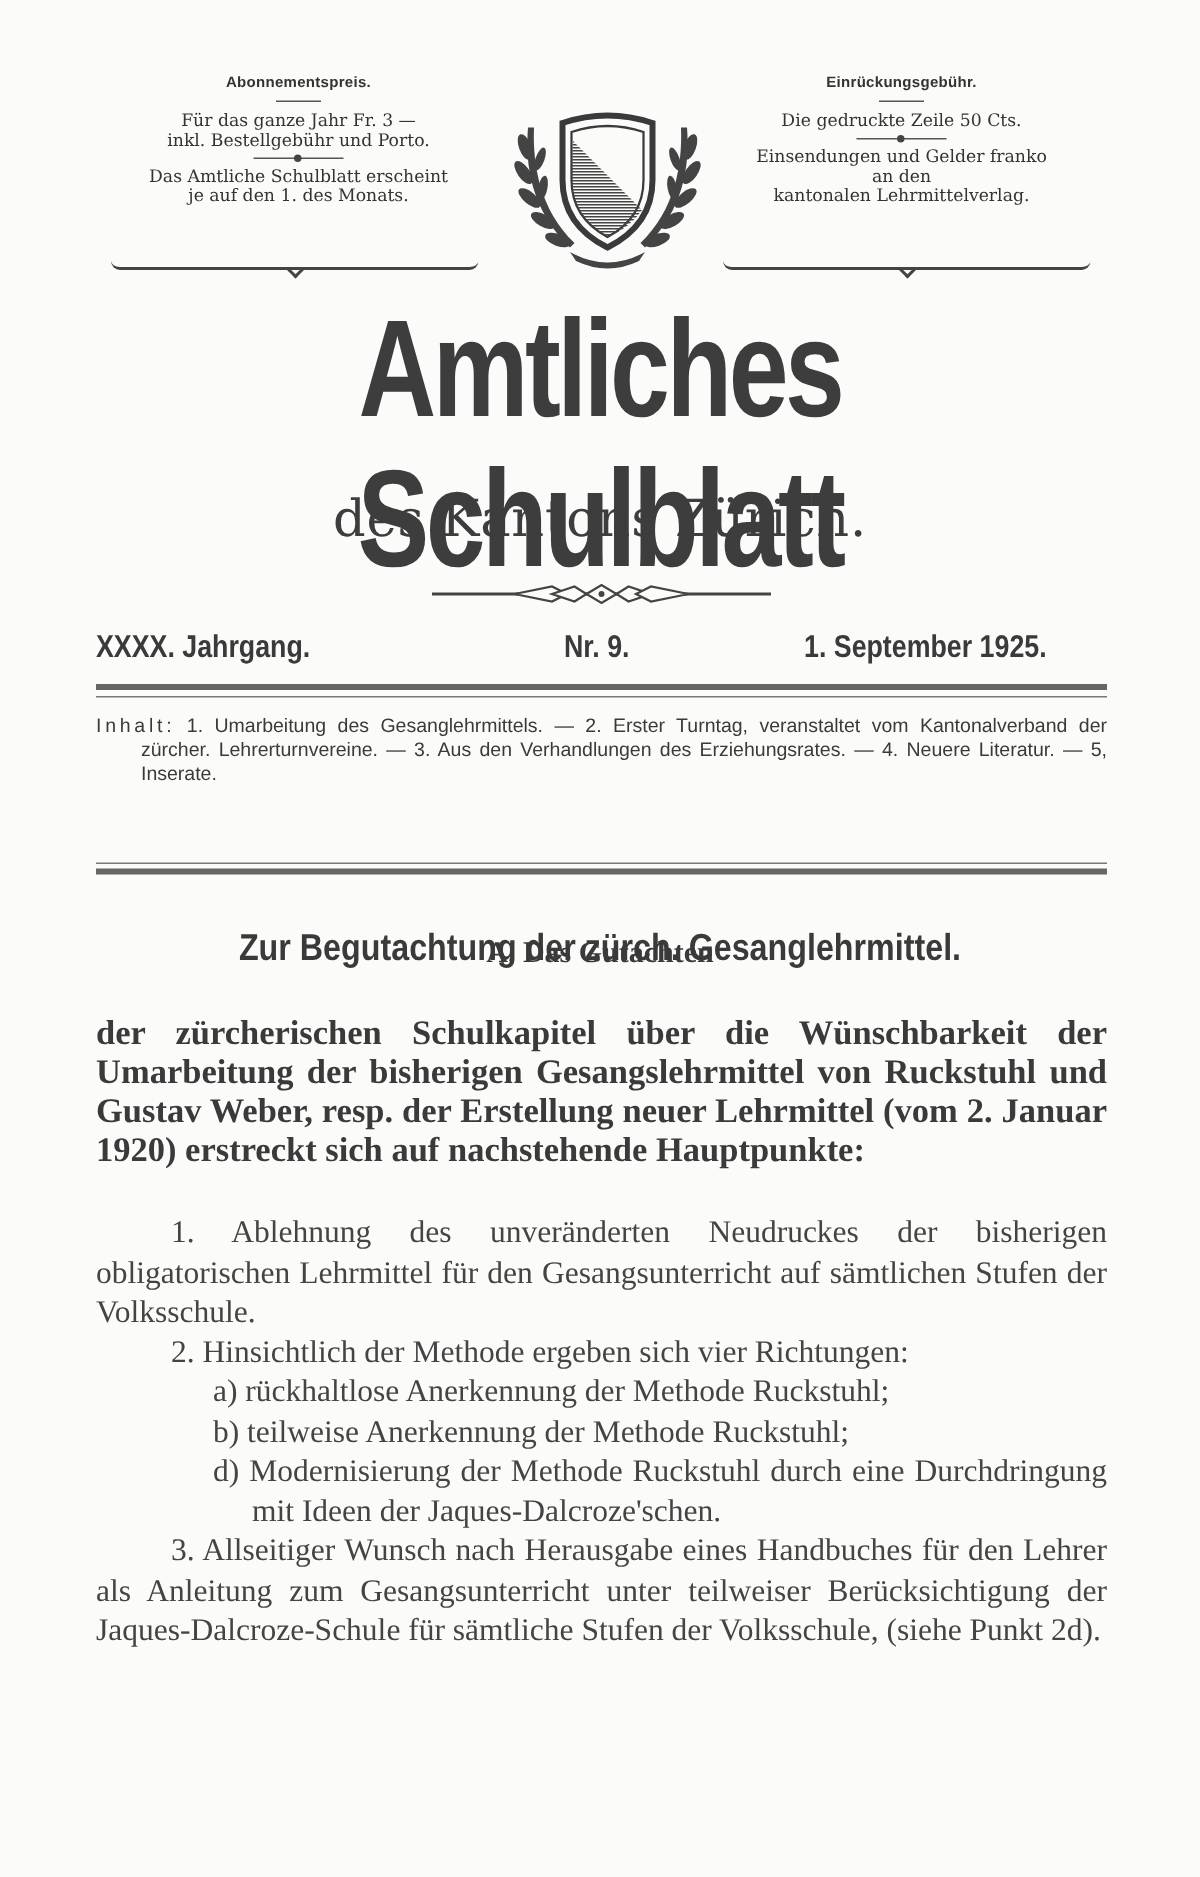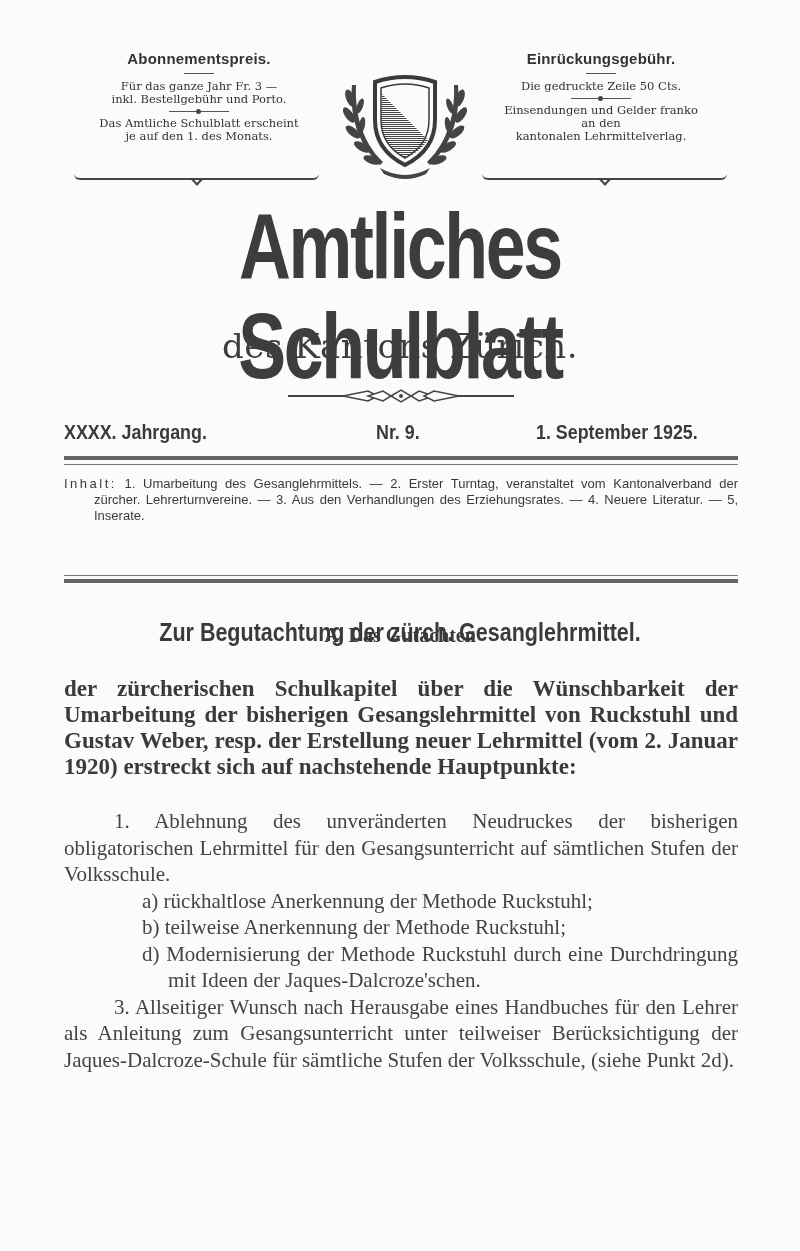--- a/index.html
+++ b/index.html
@@ -1,20 +1,20 @@
 <!DOCTYPE html>
 <html><head>
 <meta charset="utf-8">
 <style>
   html, body { margin:0; padding:0; }
   body { width:800px; height:1251px; background:#fbfbf9; color:#3a3a3a; position:relative; overflow:hidden; font-family:"DejaVu Serif", serif; }
 
   
   .hbox { position:absolute; top:50px; width:250px; text-align:center; color:#333; }
-  .hbox .head { font-family:"Liberation Sans", sans-serif; font-weight:bold; font-size:15px; letter-spacing:0.2px; }
+  .hbox .head { font-family:"Liberation Sans", sans-serif; font-weight:bold; font-size:10px; letter-spacing:0.2px; }
   .hbox .short { width:30px; height:1px; background:#555; margin:6px auto 6px; }
   .hbox .line { font-family:"DejaVu Serif", serif; font-size:11.5px; line-height:13px; }
   .hbox .dotrule { position:relative; width:60px; height:1px; background:#555; margin:5px auto 5px; }
   .hbox .dotrule::after { content:""; position:absolute; left:27px; top:-2px; width:5px; height:5px; border-radius:50%; background:#444; }
   .brace { position:absolute; width:245px; height:8px; border-bottom:2px solid #444; border-radius:0 0 6px 6px; }
   .brace::after { content:""; position:absolute; left:50%; bottom:-6px; width:6px; height:6px; border-right:2px solid #444; border-bottom:2px solid #444; transform:translateX(-50%) rotate(45deg); background:transparent; }
 
   
   .crest { position:absolute; left:340px; top:70px; width:130px; height:115px; }
 
@@ -136,17 +136,18 @@
 
 <div class="rule-thin" style="top:575px;"></div>
 <div class="rule-thick" style="top:579px;"></div>
 
 <div class="art-title">Zur Begutachtung der zürch. Gesanglehrmittel.</div>
 <div class="art-sub">A. Das Gutachten</div>
 <div class="art-lead">der zürcherischen Schulkapitel über die Wünschbarkeit der Umarbeitung der bisherigen Gesangslehrmittel von Ruckstuhl und Gustav Weber, resp. der Erstellung neuer Lehrmittel (vom 2. Januar 1920) erstreckt sich auf nachstehende Hauptpunkte:</div>
 
 <div class="body">
   <p class="ind">1. Ablehnung des unveränderten Neudruckes der bisherigen obligatorischen Lehrmittel für den Gesangsunterricht auf sämtlichen Stufen der Volksschule.</p>
+  <p class="ind">2. Hinsichtlich der Methode ergeben sich vier Richtungen:</p>
   <p class="sub">a) rückhaltlose Anerkennung der Methode Ruckstuhl;</p>
   <p class="sub">b) teilweise Anerkennung der Methode Ruckstuhl;</p>
   <p class="sub">d) Modernisierung der Methode Ruckstuhl durch eine Durchdringung mit Ideen der Jaques-Dalcroze'schen.</p>
   <p class="p2">3. Allseitiger Wunsch nach Herausgabe eines Handbuches für den Lehrer als Anleitung zum Gesangsunterricht unter teilweiser Berücksichtigung der Jaques-Dalcroze-Schule für sämtliche Stufen der Volksschule, (siehe Punkt 2d).</p>
 </div>
 
 </body></html>

